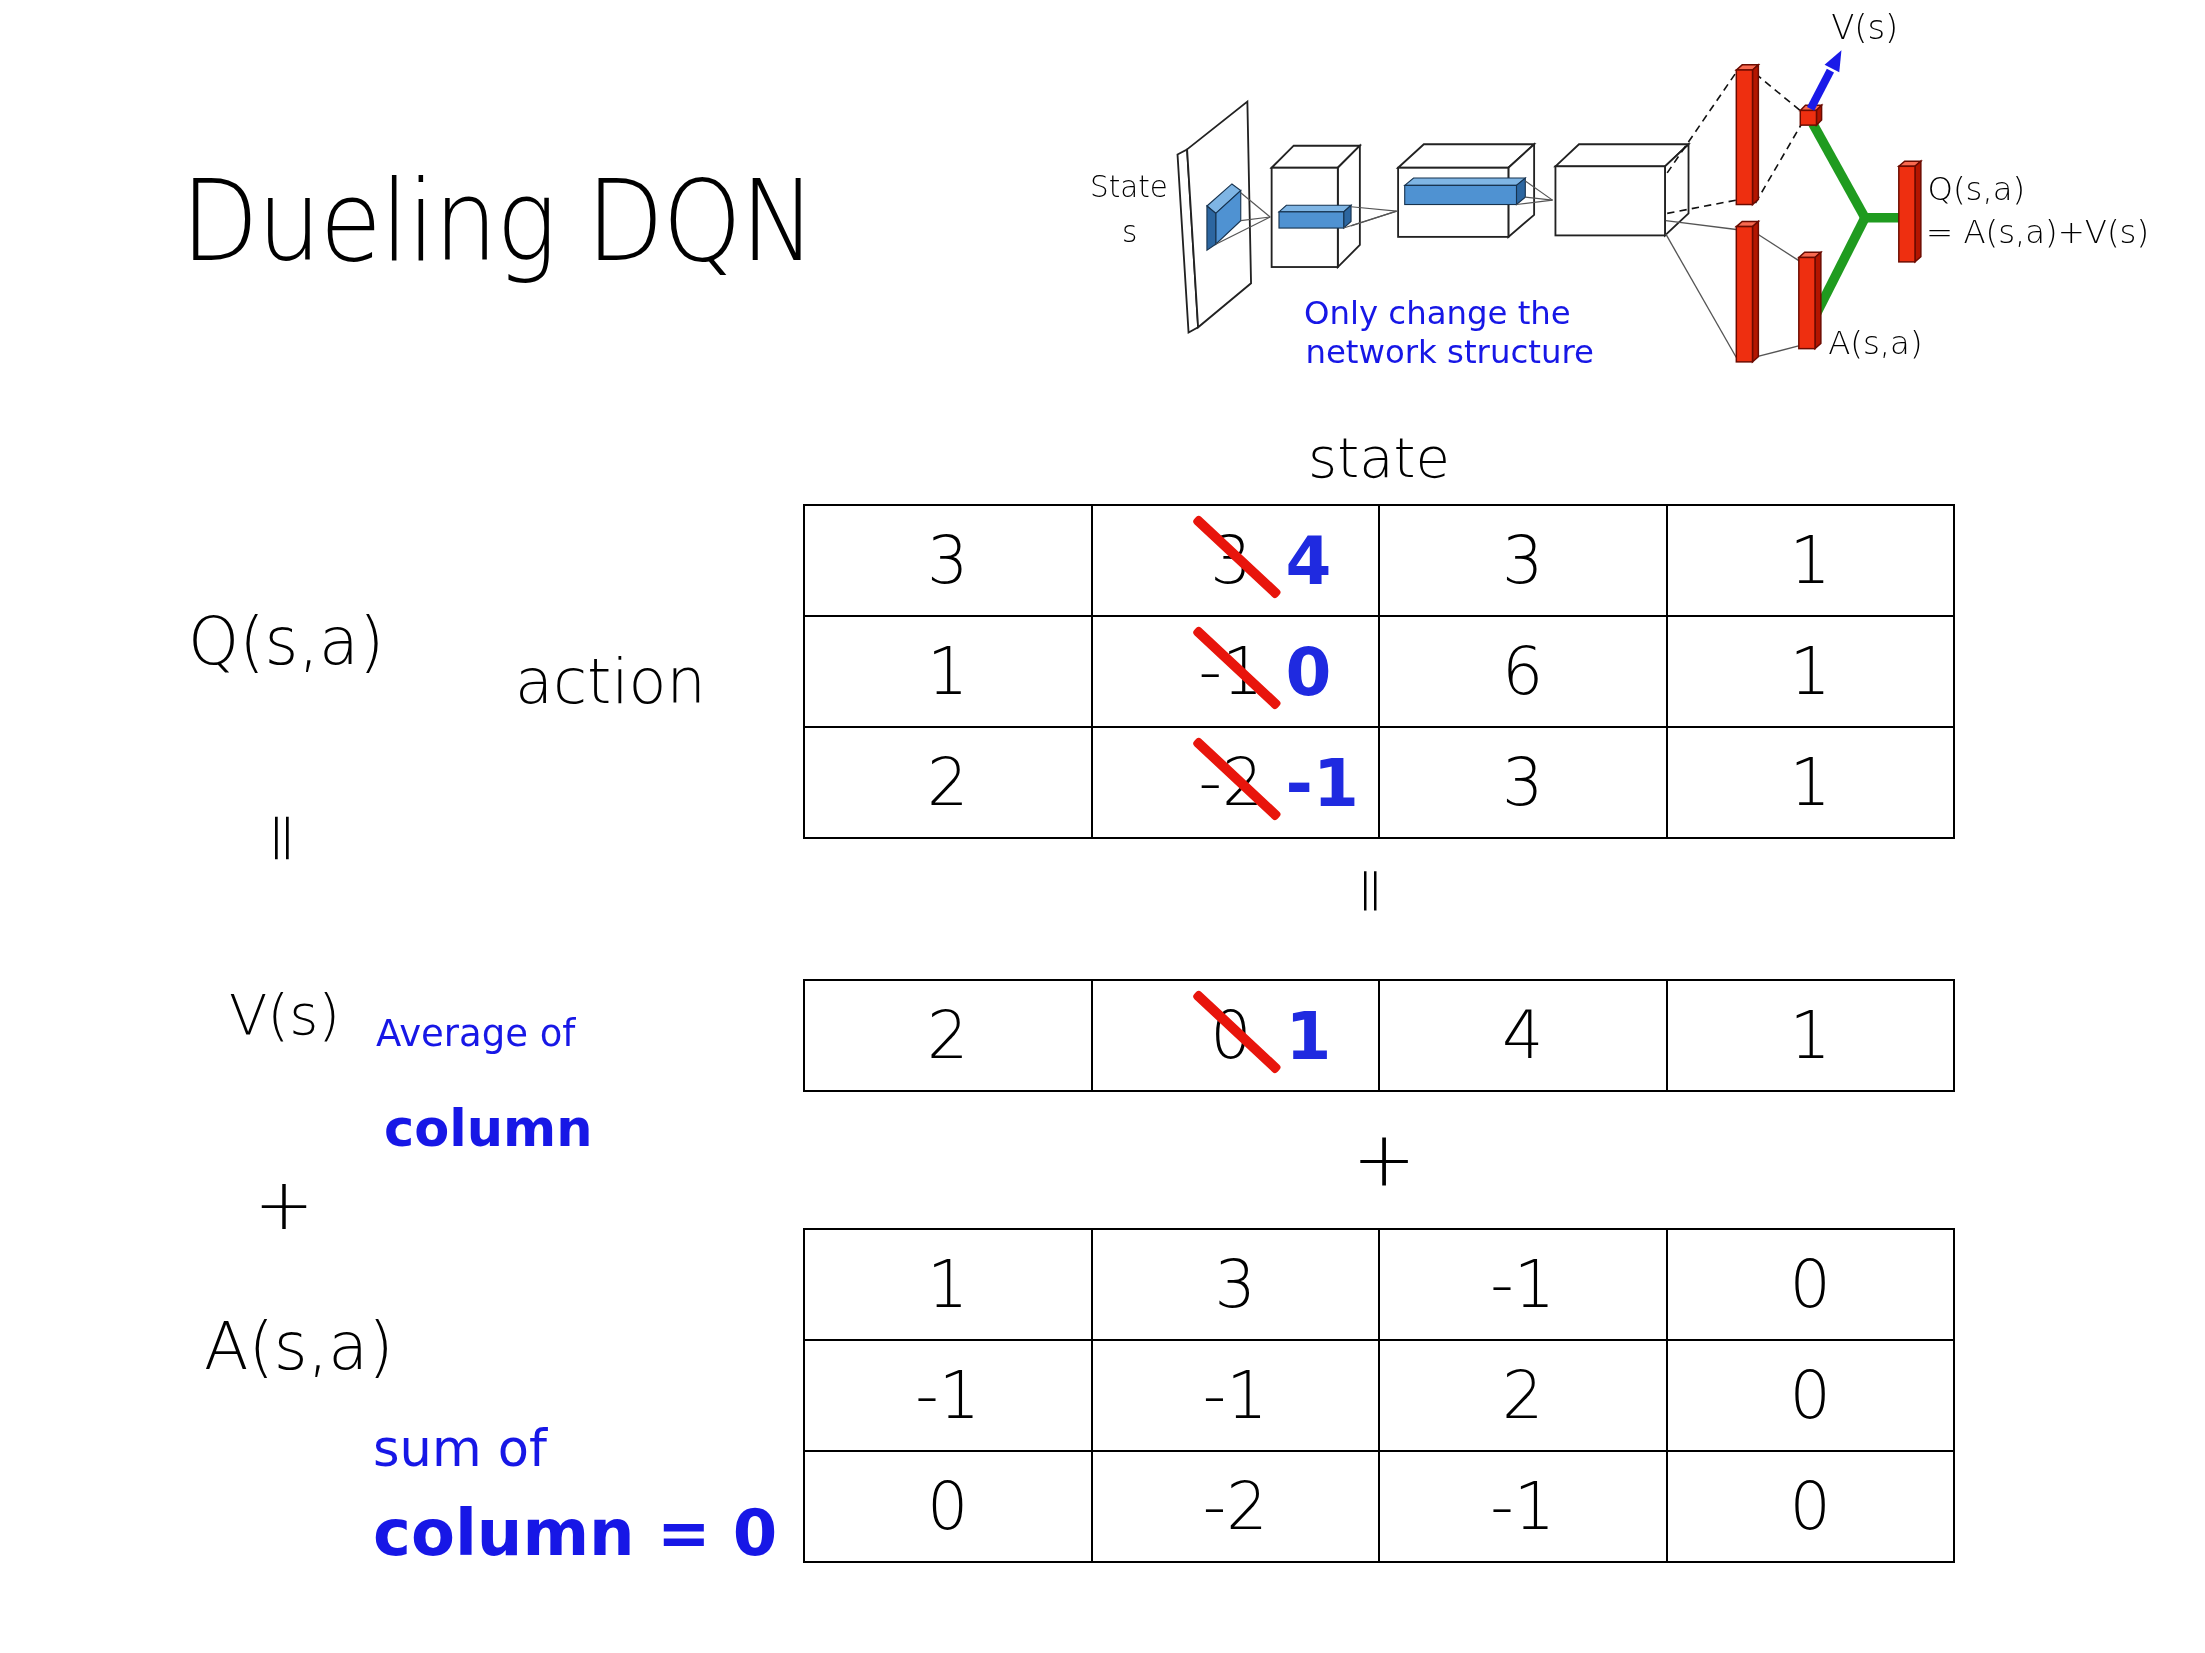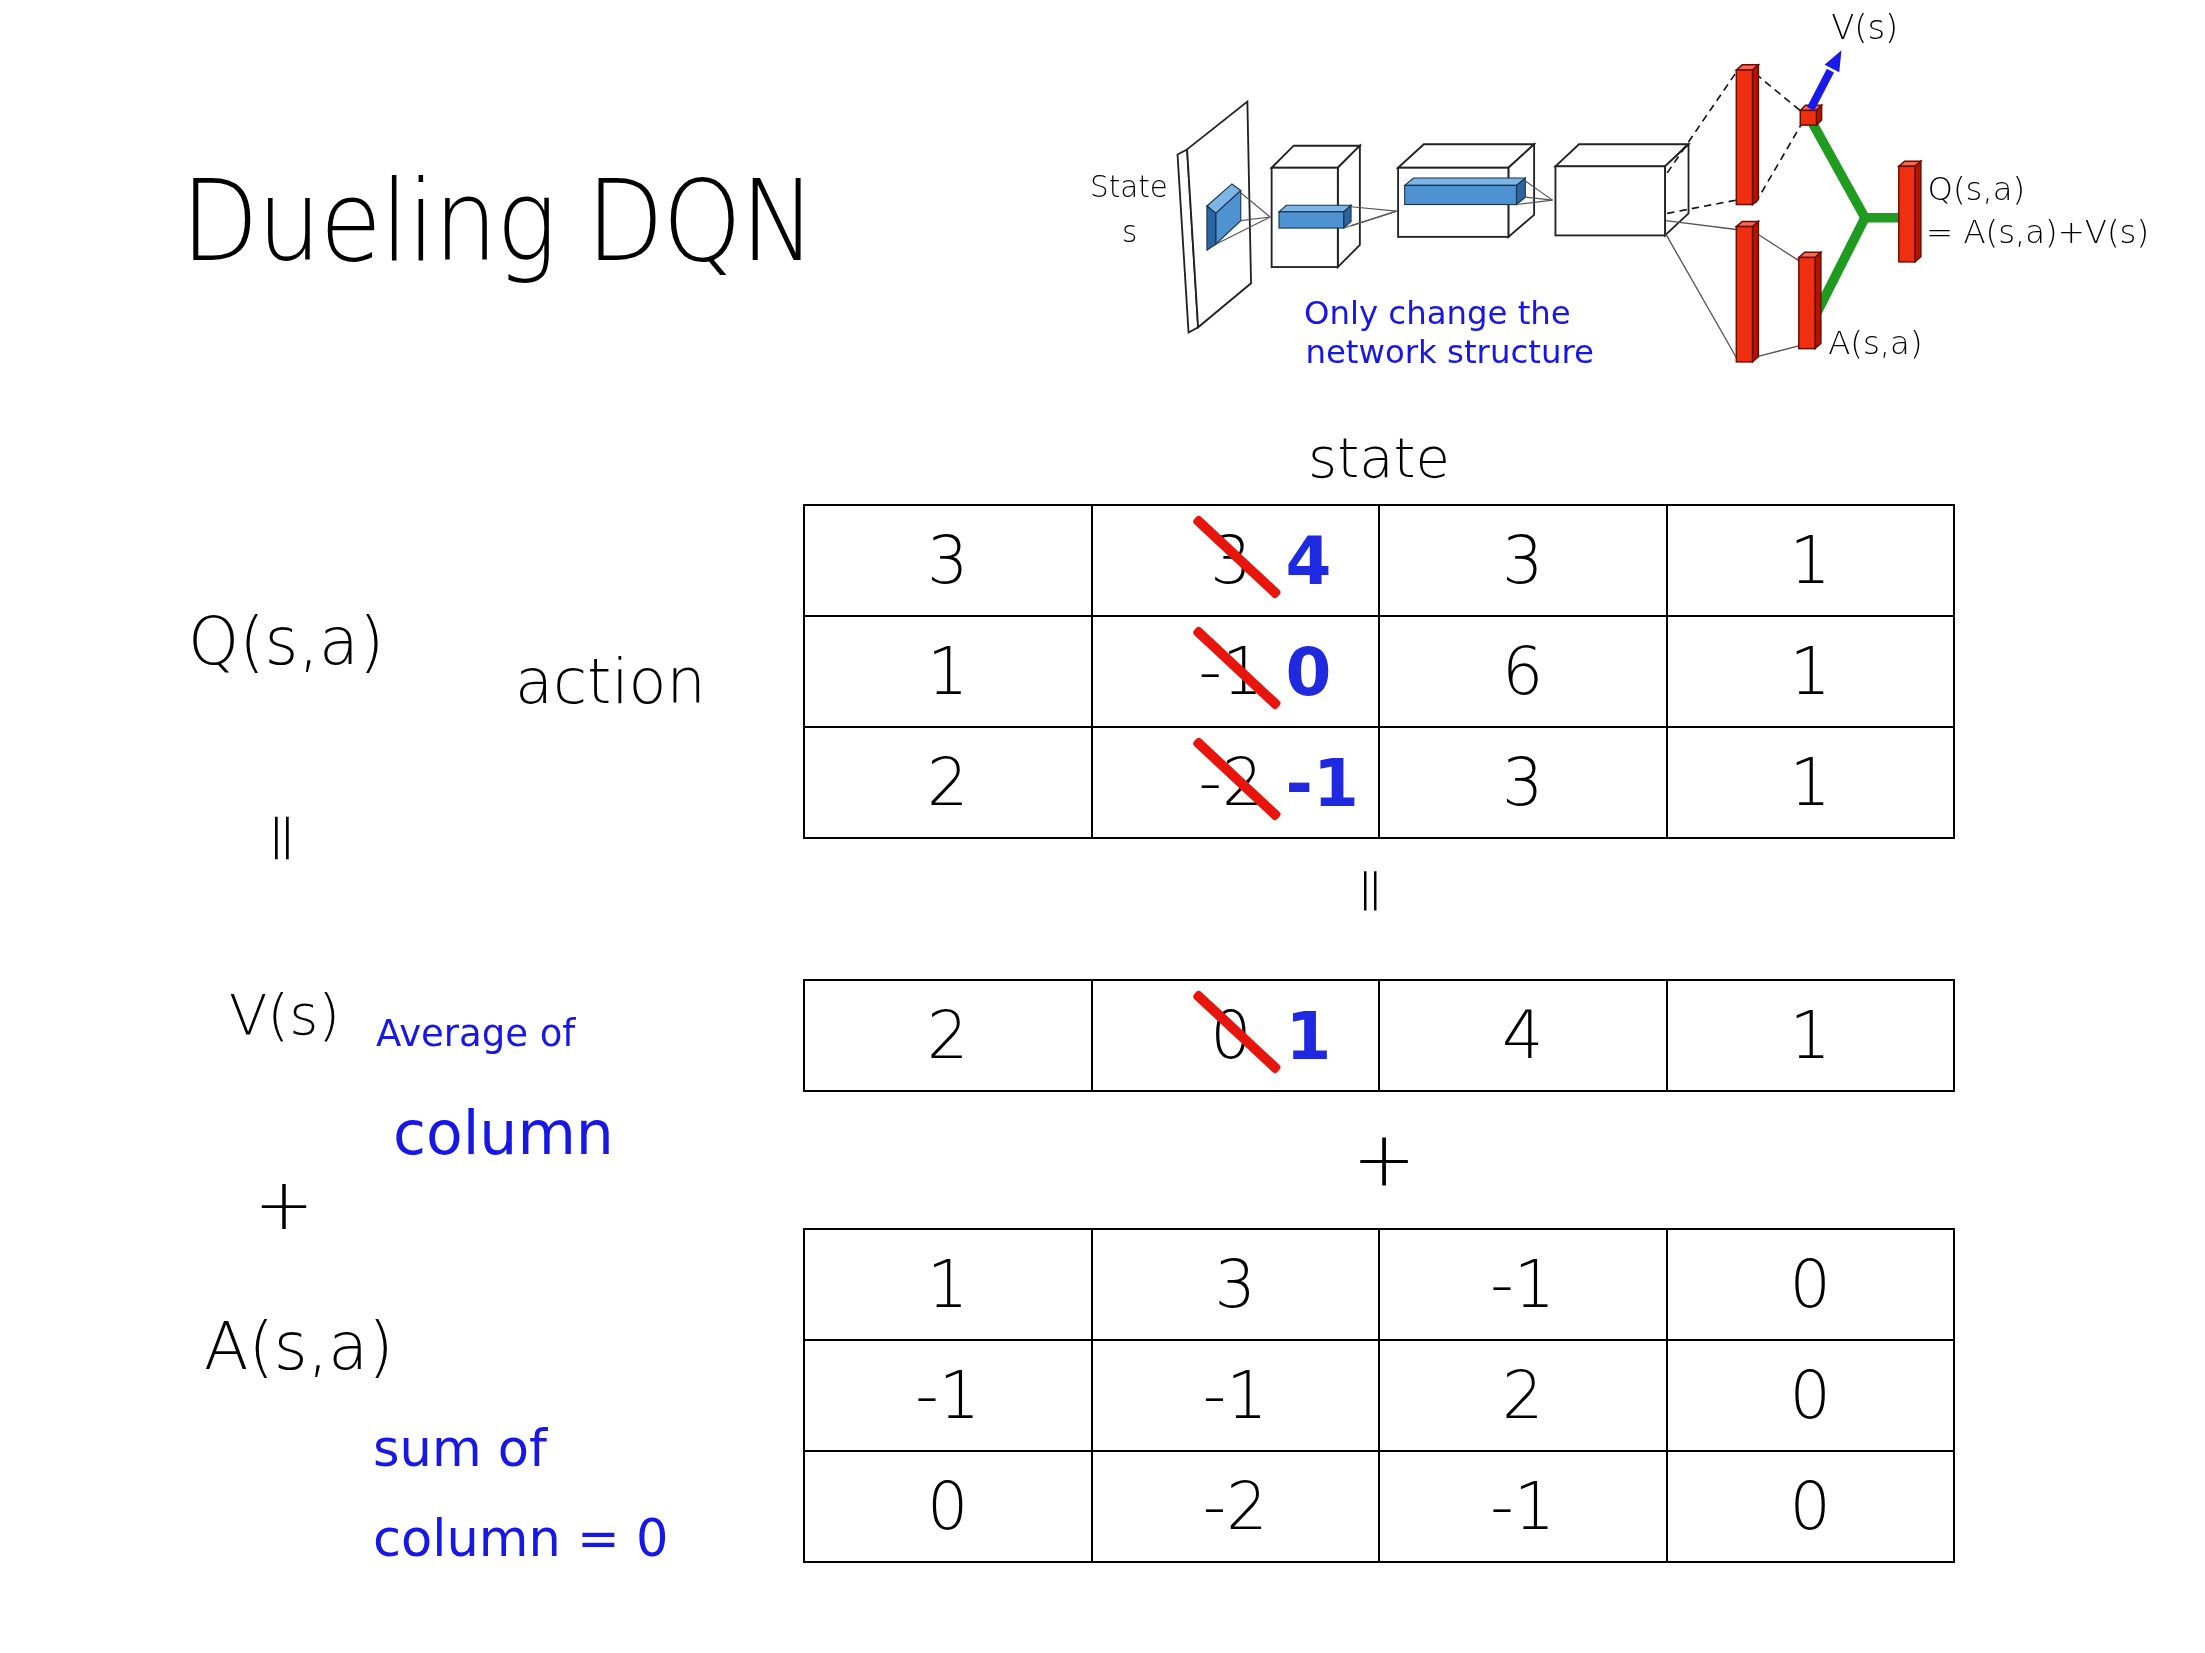--- a/index.html
+++ b/index.html
@@ -160,25 +160,25 @@
 </svg>
 
 <div class="abs thin" style="left:803px;top:430px;width:1152px;text-align:center;font-size:56px;">state</div>
 
 <div class="abs thin" style="left:515px;top:651px;width:265px;font-size:62px;">action</div>
 
 <div class="abs thin" style="left:188px;top:609px;font-size:65px;">Q(s,a)</div>
 <div class="opbox rot90 thin" style="left:247px;top:801px;font-size:68px;">=</div>
 <div class="abs thin" style="left:229px;top:987px;font-size:56px;">V(s)</div>
 <div class="abs blue" style="left:376px;top:1015px;font-size:37px;font-weight:400;text-align:right;">Average of</div>
-<div class="abs blue" style="left:393px;top:1103px;font-size:60px;font-weight:400;">column</div>
+<div class="abs blue" style="left:384px;top:1103px;font-size:51px;font-weight:700;">column</div>
 <div class="opbox thin" style="left:247px;top:1167px;font-size:71px;">+</div>
 <div class="abs thin" style="left:204px;top:1314px;font-size:65px;">A(s,a)</div>
 <div class="abs blue" style="left:373px;top:1423px;font-size:51px;font-weight:400;text-align:center;">sum of</div>
-<div class="abs blue" style="left:373px;top:1501px;font-size:51px;font-weight:400;margin-top:12px;">column = 0</div>
+<div class="abs blue" style="left:373px;top:1501px;font-size:64px;font-weight:700;">column = 0</div>
 
 <div class="opbox rot90 thin" style="left:1336px;top:854px;font-size:63px;">=</div>
 <div class="opbox thin" style="left:1347px;top:1122px;font-size:76px;">+</div>
 
 <div class="mtable" style="top:504px;">
   <div class="trow">
     <div class="cell">
         <span>3</span>
       </div>
     <div class="cell crossed">

